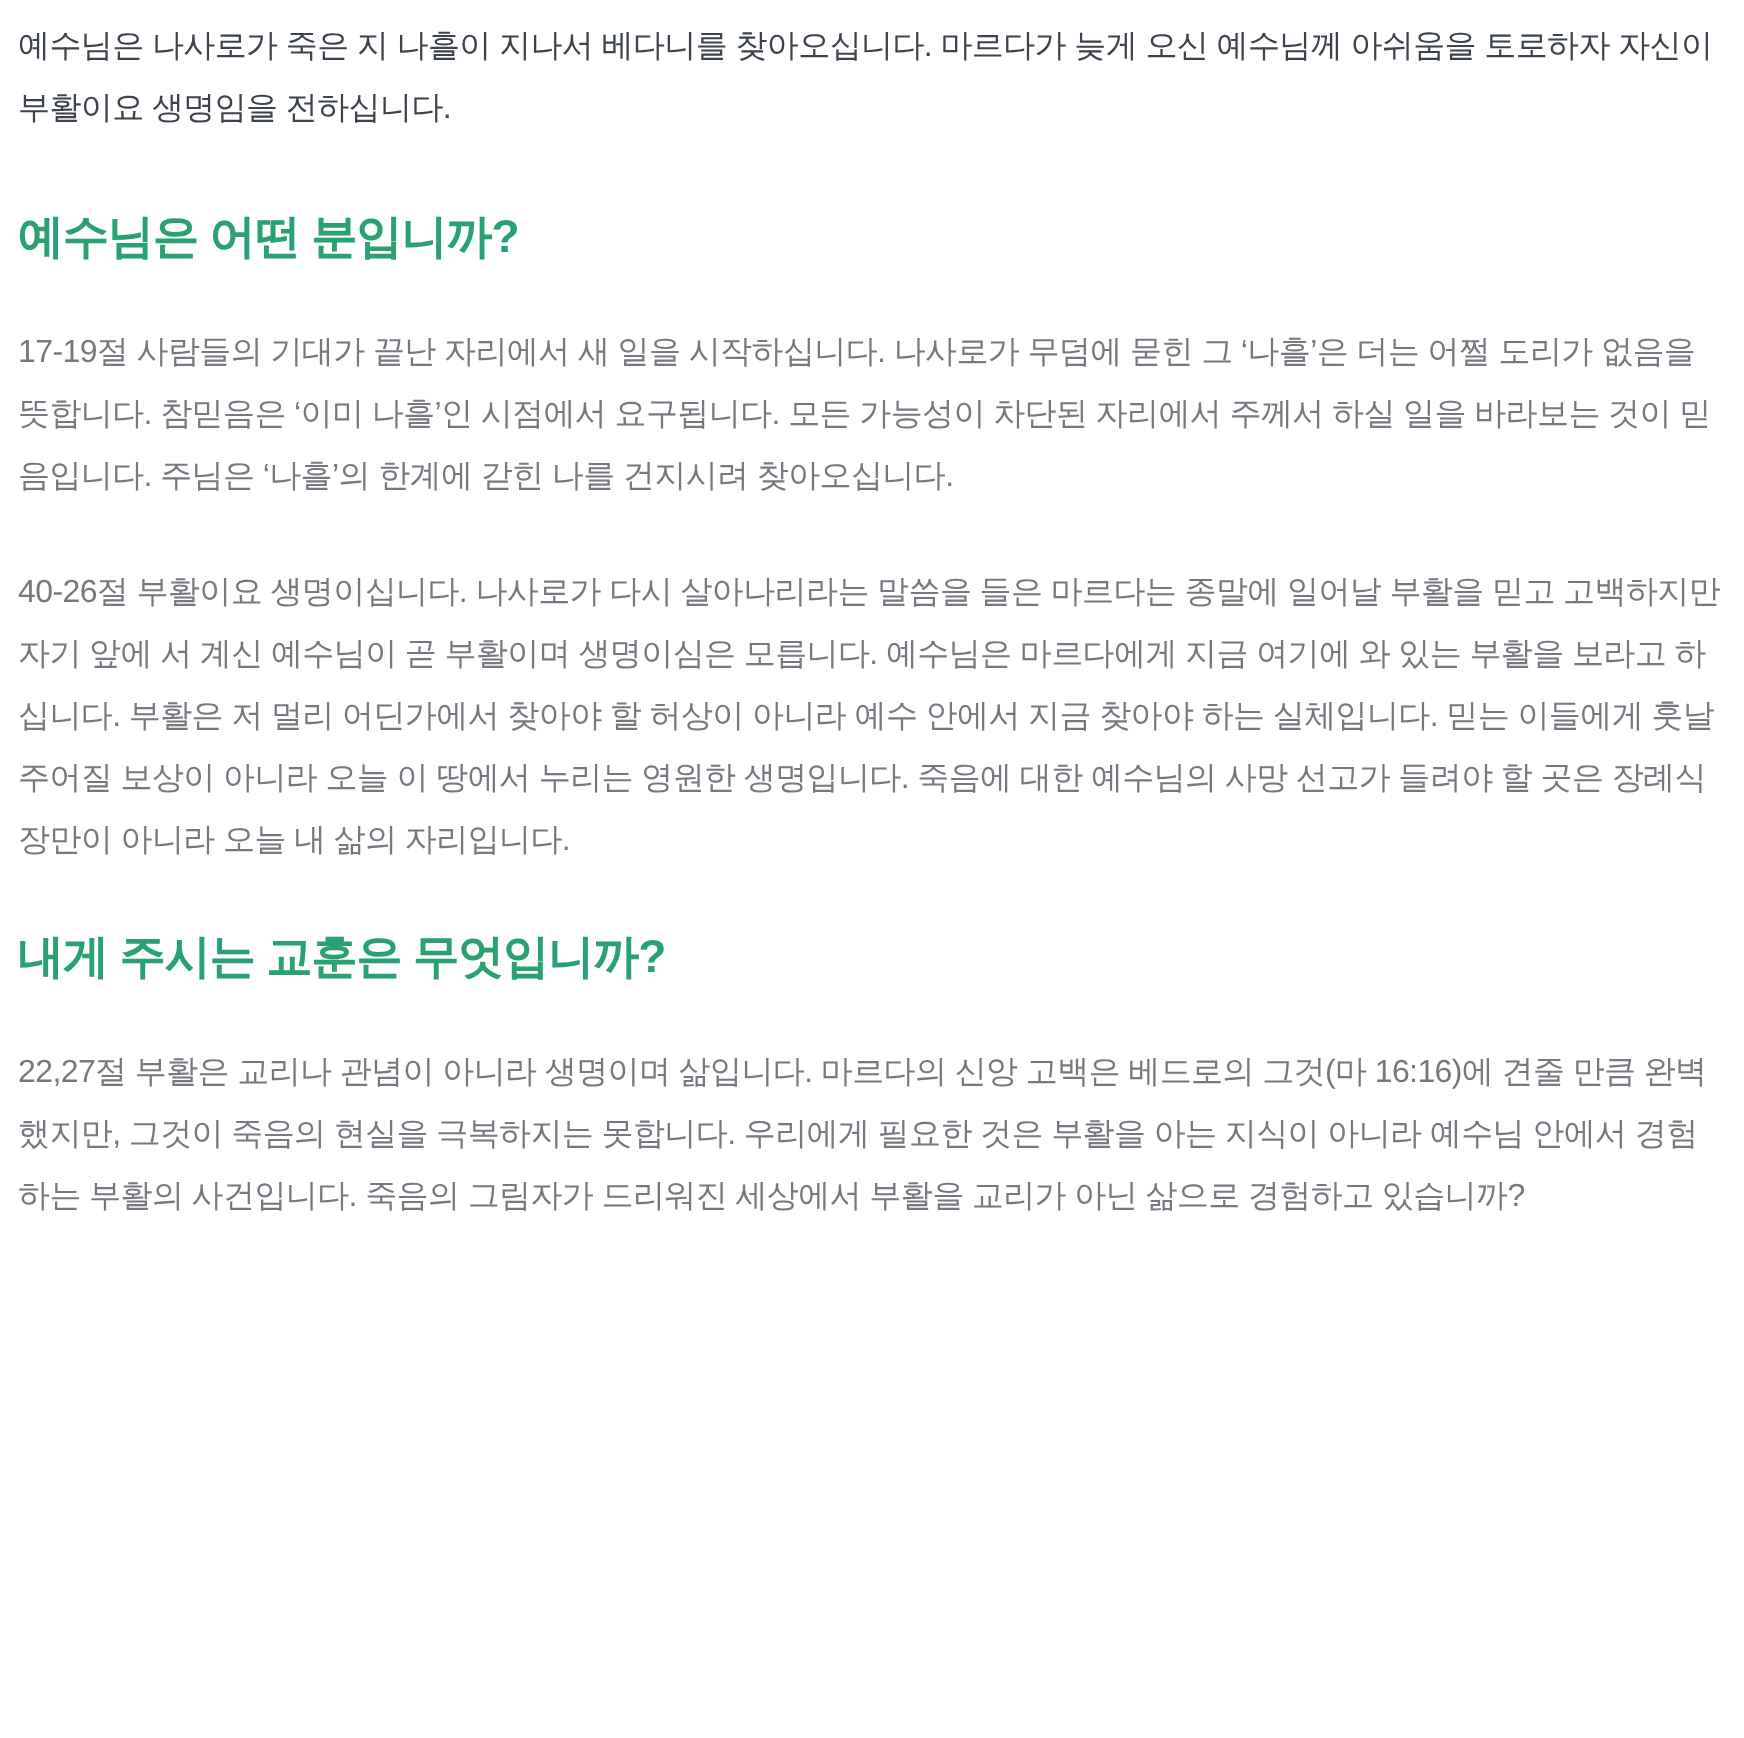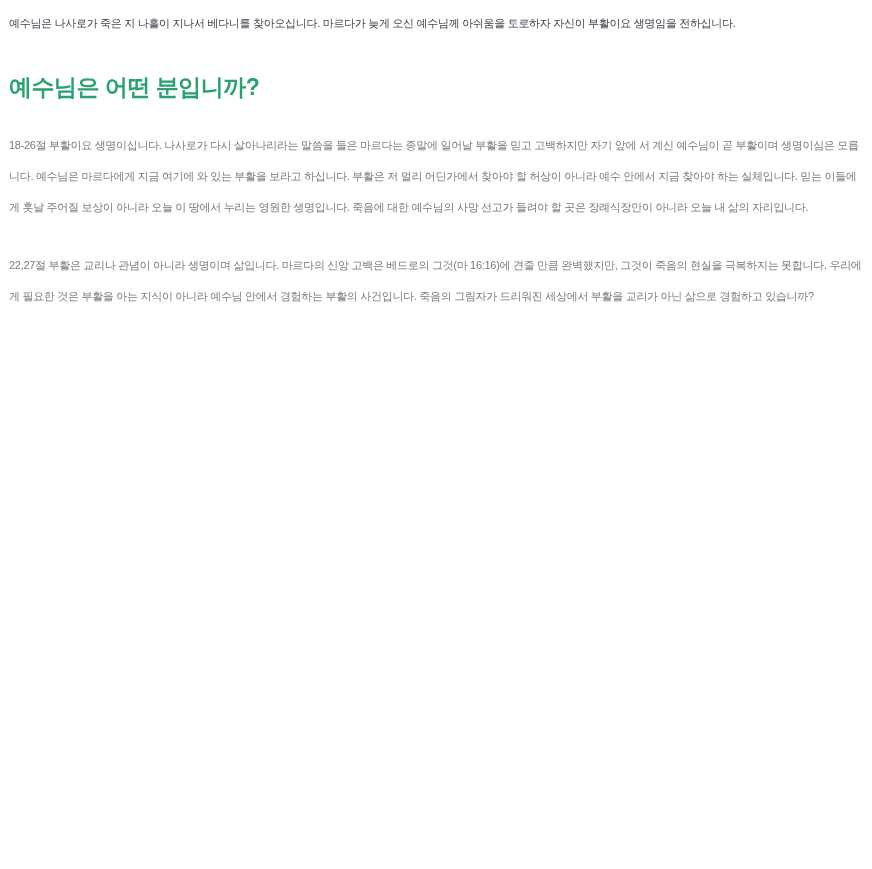--- a/index.html
+++ b/index.html
@@ -17,21 +17,21 @@
   body {
     width: 872px;
     min-height: 869px;
     font-family: "Liberation Sans", "DejaVu Sans", sans-serif;
   }
   .article {
     width: 872px;
     padding: 8px 9px 0 9px;
   }
   .article p {
-    font-size: 11px;
+    font-size: 16px;
     line-height: 31px;
     letter-spacing: -0.3px;
     color: var(--body-color);
     margin: 0 0 27px 0;
     word-break: break-all;
     text-align: left;
   }
   .article p.intro {
     color: var(--intro-color);
     margin-bottom: 33px;
@@ -47,20 +47,22 @@
 </style>
 </head>
 <body>
 
 <main class="article">
 
   <p class="intro">예수님은 나사로가 죽은 지 나흘이 지나서 베다니를 찾아오십니다. 마르다가 늦게 오신 예수님께 아쉬움을 토로하자 자신이 부활이요 생명임을 전하십니다.</p>
 
   <section>
     <h2>예수님은 어떤 분입니까?</h2>
-    <p>18-26절 부활이요 생명이십니다. 나사로가 다시 살아나리라는 말씀을 들은 마르다는 종말에 일어날 부활을 믿고 고백하지만 자기 앞에 서 계신 예수님이 곧 부활이며 생명이심은 모릅니다. 예수님은 마르다에게 지금 여기에 와 있는 부활을 보라고 하십니다. 부활은 저 멀리 어딘가에서 찾아야 할 허상이 아니라 예수 안에서 지금 찾아야 하는 실체입니다. 믿는 이들에게 훗날 주어질 보상이 아니라 오늘 이 땅에서 누리는 영원한 생명입니다. 죽음에 대한 예수님의 사망 선고가 들려야 할 곳은 장례식장만이 아니라 오늘 내 삶의 자리입니다.</p>
+    <p>17-19절 사람들의 기대가 끝난 자리에서 새 일을 시작하십니다. 나사로가 무덤에 묻힌 그 ‘나흘’은 더는 어쩔 도리가 없음을 뜻합니다. 참믿음은 ‘이미 나흘’인 시점에서 요구됩니다. 모든 가능성이 차단된 자리에서 주께서 하실 일을 바라보는 것이 믿음입니다. 주님은 ‘나흘’의 한계에 갇힌 나를 건지시려 찾아오십니다.</p>
+    <p>40-26절 부활이요 생명이십니다. 나사로가 다시 살아나리라는 말씀을 들은 마르다는 종말에 일어날 부활을 믿고 고백하지만 자기 앞에 서 계신 예수님이 곧 부활이며 생명이심은 모릅니다. 예수님은 마르다에게 지금 여기에 와 있는 부활을 보라고 하십니다. 부활은 저 멀리 어딘가에서 찾아야 할 허상이 아니라 예수 안에서 지금 찾아야 하는 실체입니다. 믿는 이들에게 훗날 주어질 보상이 아니라 오늘 이 땅에서 누리는 영원한 생명입니다. 죽음에 대한 예수님의 사망 선고가 들려야 할 곳은 장례식장만이 아니라 오늘 내 삶의 자리입니다.</p>
   </section>
 
   <section>
+    <h2>내게 주시는 교훈은 무엇입니까?</h2>
     <p>22,27절 부활은 교리나 관념이 아니라 생명이며 삶입니다. 마르다의 신앙 고백은 베드로의 그것(마 16:16)에 견줄 만큼 완벽했지만, 그것이 죽음의 현실을 극복하지는 못합니다. 우리에게 필요한 것은 부활을 아는 지식이 아니라 예수님 안에서 경험하는 부활의 사건입니다. 죽음의 그림자가 드리워진 세상에서 부활을 교리가 아닌 삶으로 경험하고 있습니까?</p>
   </section>
 
 </main>
 
 </body></html>

